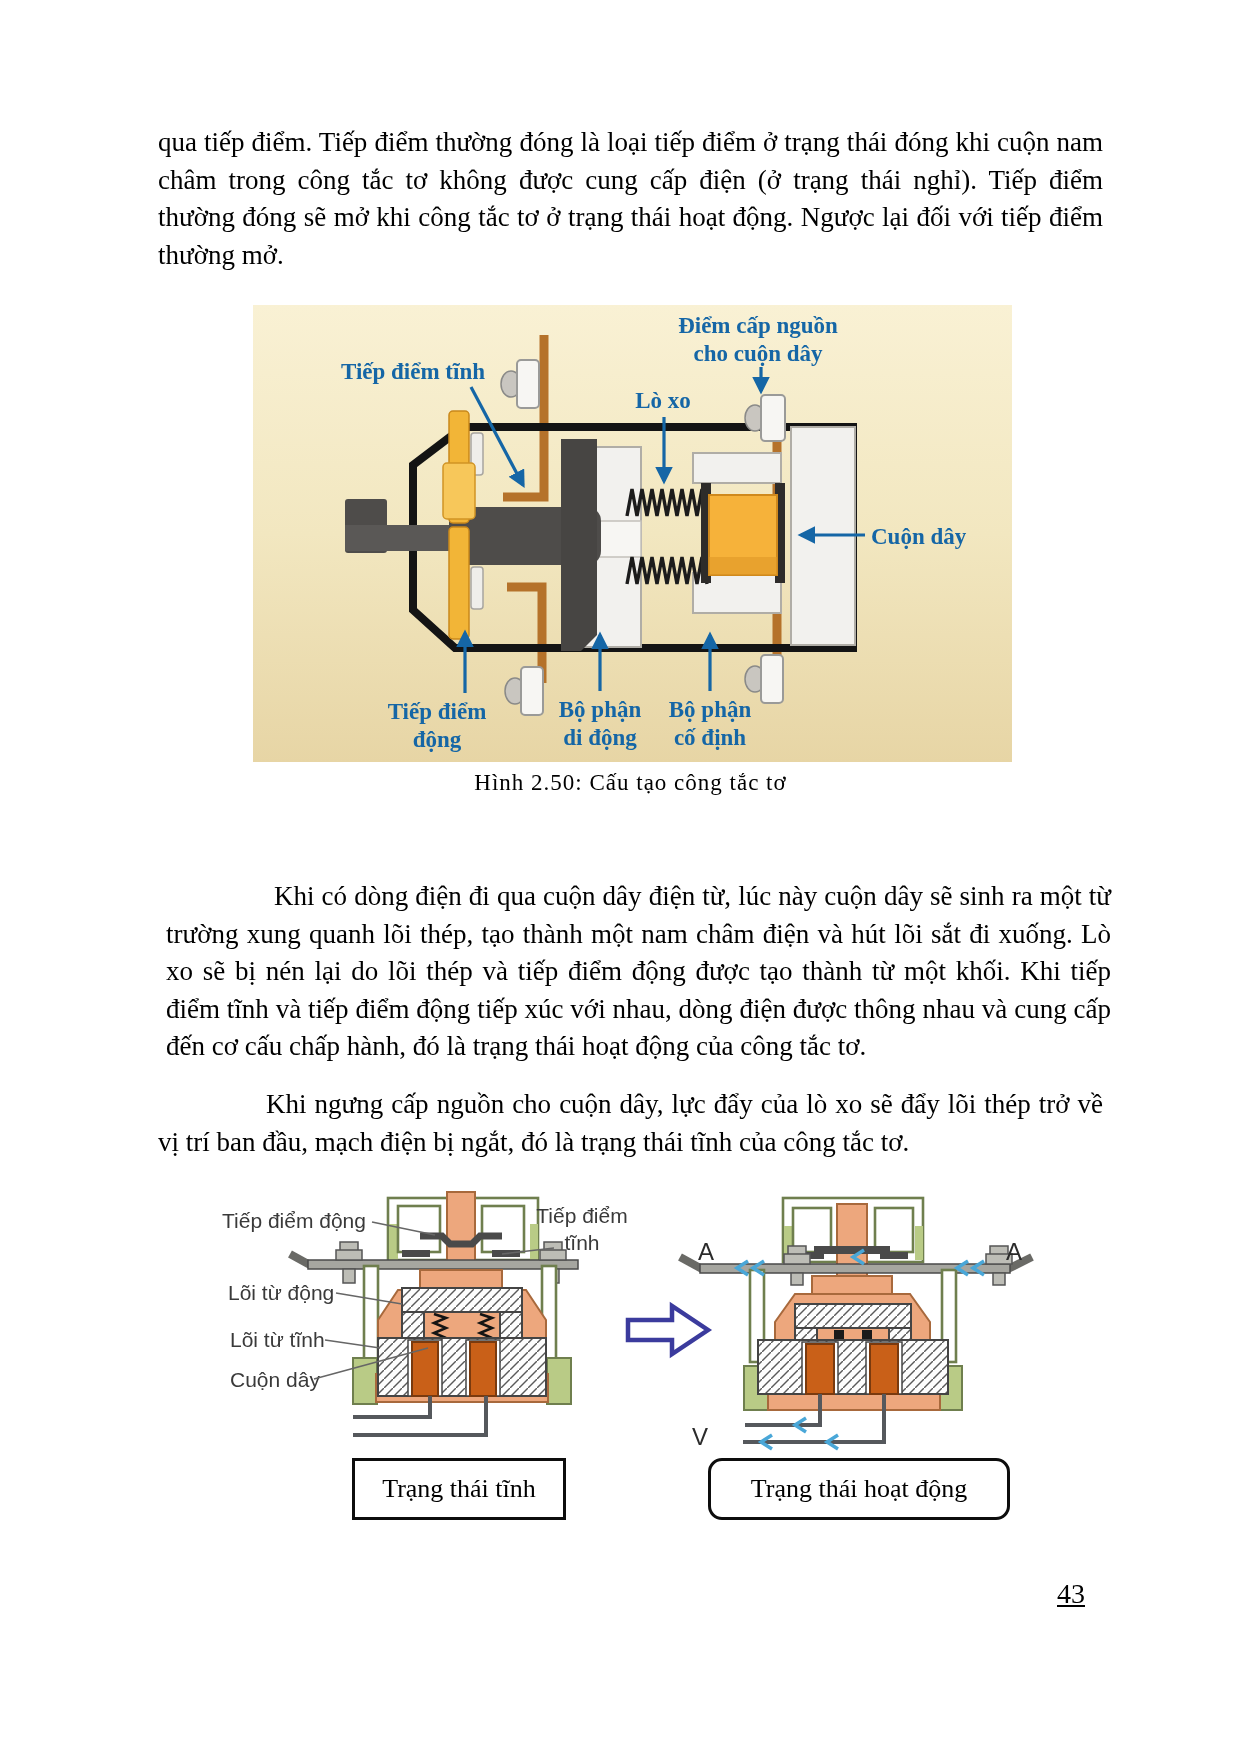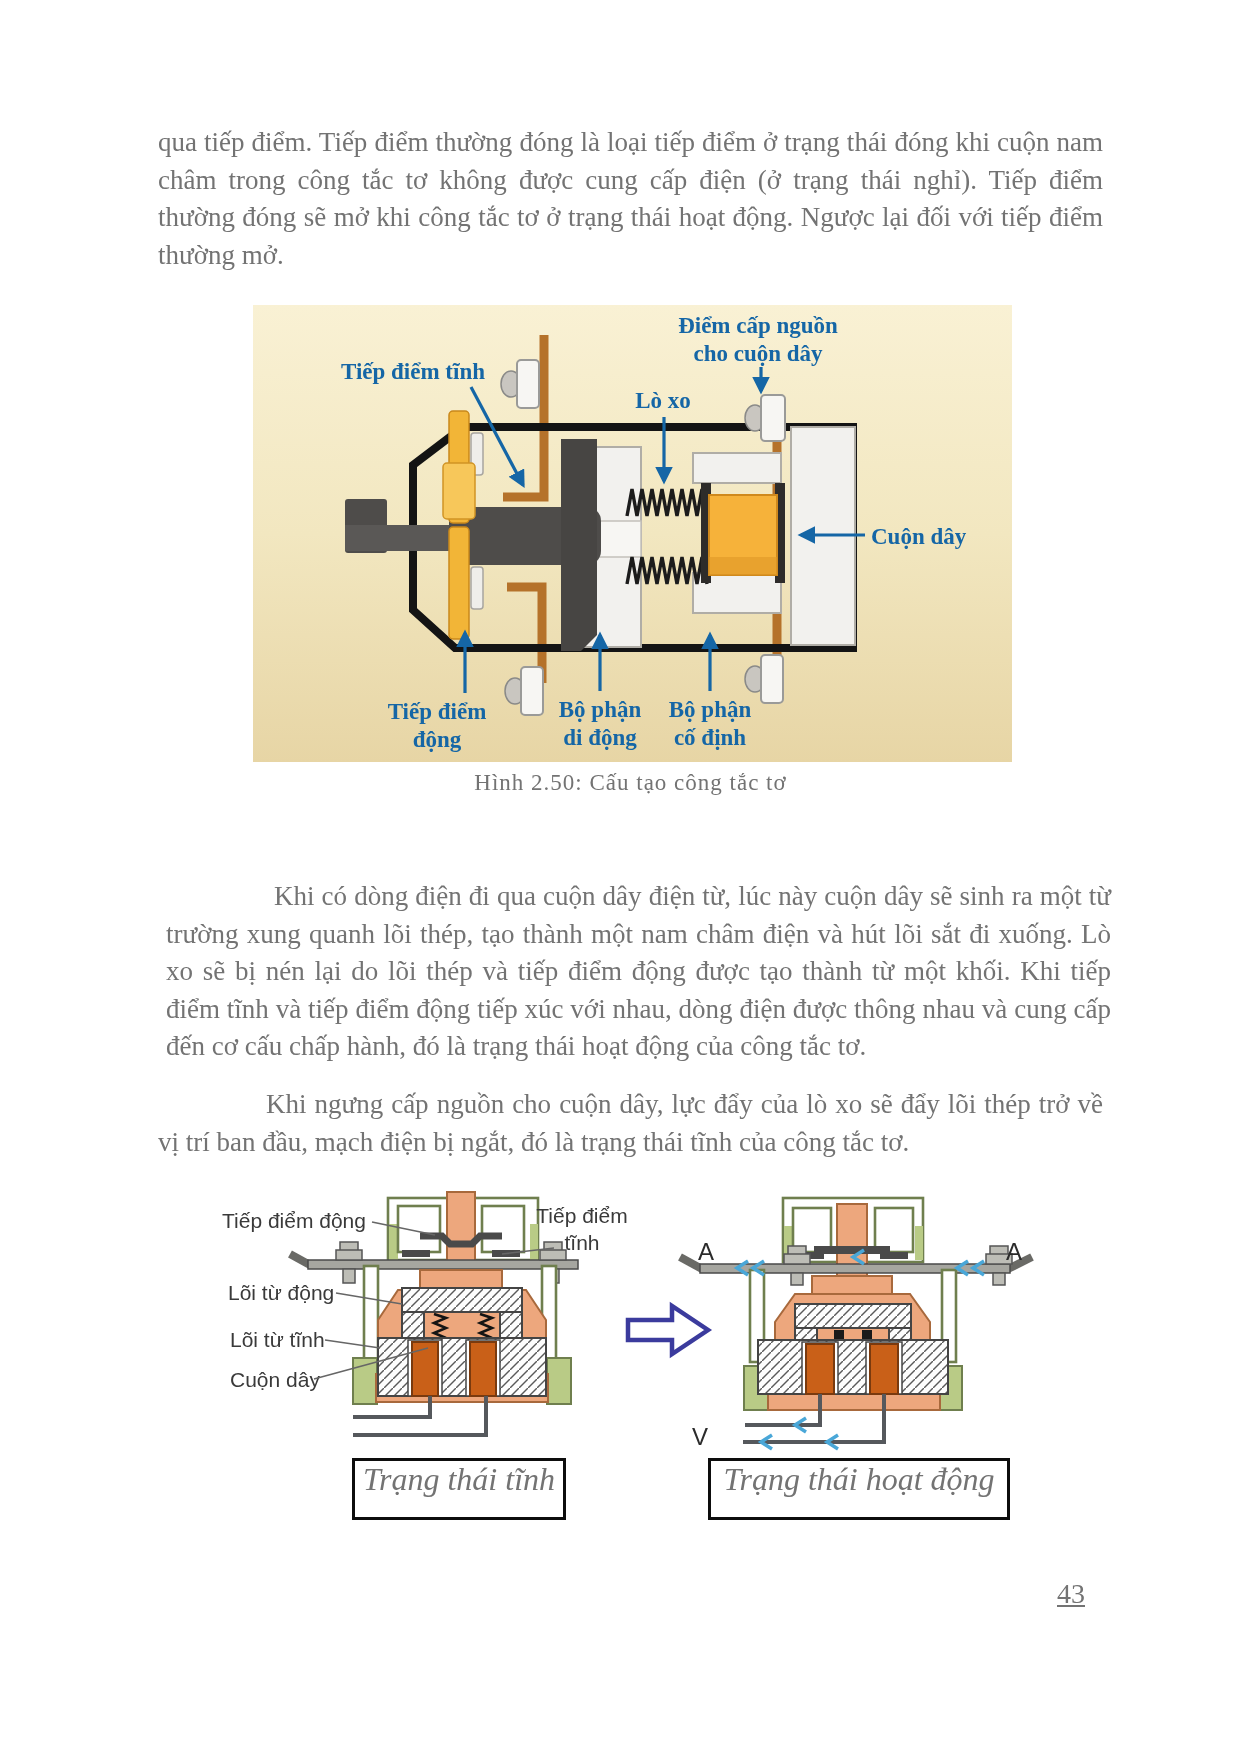--- a/index.html
+++ b/index.html
@@ -1,39 +1,39 @@
 <!DOCTYPE html>
 <html style="--label-blue: #1566a6; --current-blue: #49a7d8; --big-arrow-blue: #3b3b9d; --fig1-bg-top: #f9f1d4; --fig1-bg-bottom: #e7d5a5; --gold: #f2b537; --coil-orange: #f6b23a; --copper: #b5722a; --dark-gray: #4e4c4a; --salmon: #eda77d; --salmon-edge: #a8693c; --green: #b9cb86; --olive: #6f7f4e; --coil-dark-orange: #c96018;"><head>
 <meta charset="utf-8">
 <style>
   html,body{margin:0;padding:0;background:#888;}
   .page{
     position:relative;width:1241px;height:1754px;background:#ffffff;
-    font-family:"Liberation Serif", serif;color:#737373;overflow:hidden;
+    font-family:"Liberation Serif", serif;color:#000000;overflow:hidden;
     margin:0 auto;
   }
   .para{
     position:absolute;left:158px;width:945px;
     font-size:27px;line-height:37.5px;text-align:justify;
   }
   .indent{text-indent:108px;}
   #p-top{top:124px;}
   #p1{top:878px;margin-left:8px;}
   #p2{top:1086px;}
   #fig1{position:absolute;left:253px;top:305px;width:759px;height:457px;}
   #cap1{position:absolute;left:158px;top:770px;width:945px;text-align:center;
         font-size:23px;letter-spacing:1px;}
   #heading{position:absolute;left:264px;top:822px;font-size:28px;font-weight:bold;}
   #fig2{position:absolute;left:150px;top:1190px;width:960px;height:265px;}
   .state-box{
     position:absolute;border:3px solid #0d0d0d;background:#fff;
-    display:flex;align-items:flex-start;justify-content:center;font-size:32px;font-style:italic;
+    display:flex;align-items:center;justify-content:center;font-size:26px;
   }
   #box1{left:352px;top:1458px;width:208px;height:56px;}
-  #box2{left:708px;top:1458px;width:296px;height:56px;}
+  #box2{left:708px;top:1458px;width:296px;height:56px;border-radius:14px;}
   #cap2{position:absolute;left:158px;top:1528px;width:945px;text-align:center;
         font-size:28px;letter-spacing:1.5px;}
   #pagenum{position:absolute;left:1057px;top:1578px;font-size:28px;text-decoration:underline;}
   svg{display:block;}
   .fig1-label{font-family:"Liberation Serif",serif;font-weight:bold;font-size:23px;
               fill:var(--label-blue,#1566a6);}
   .fig2-label{font-family:"Liberation Sans",sans-serif;font-size:21px;fill:#3a3a3a;}
   .fig2-letter{font-family:"Liberation Sans",sans-serif;font-size:24px;fill:#2b2b2b;}
   .leader{stroke:#666;stroke-width:1.6;fill:none;}
   .blue-arrow{stroke:var(--label-blue,#1566a6);stroke-width:3.2;fill:none;}

